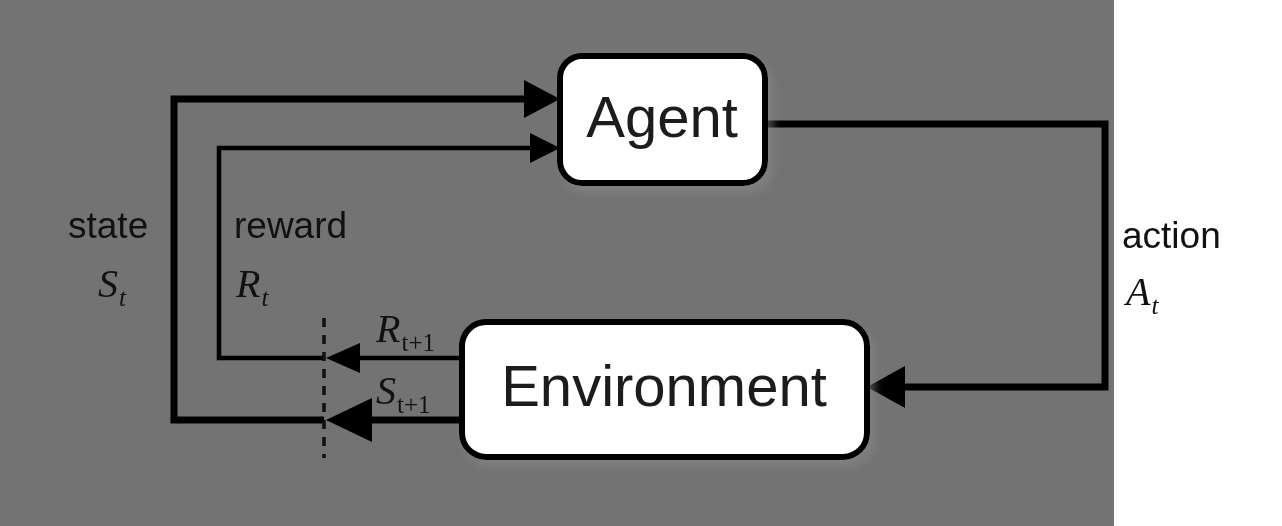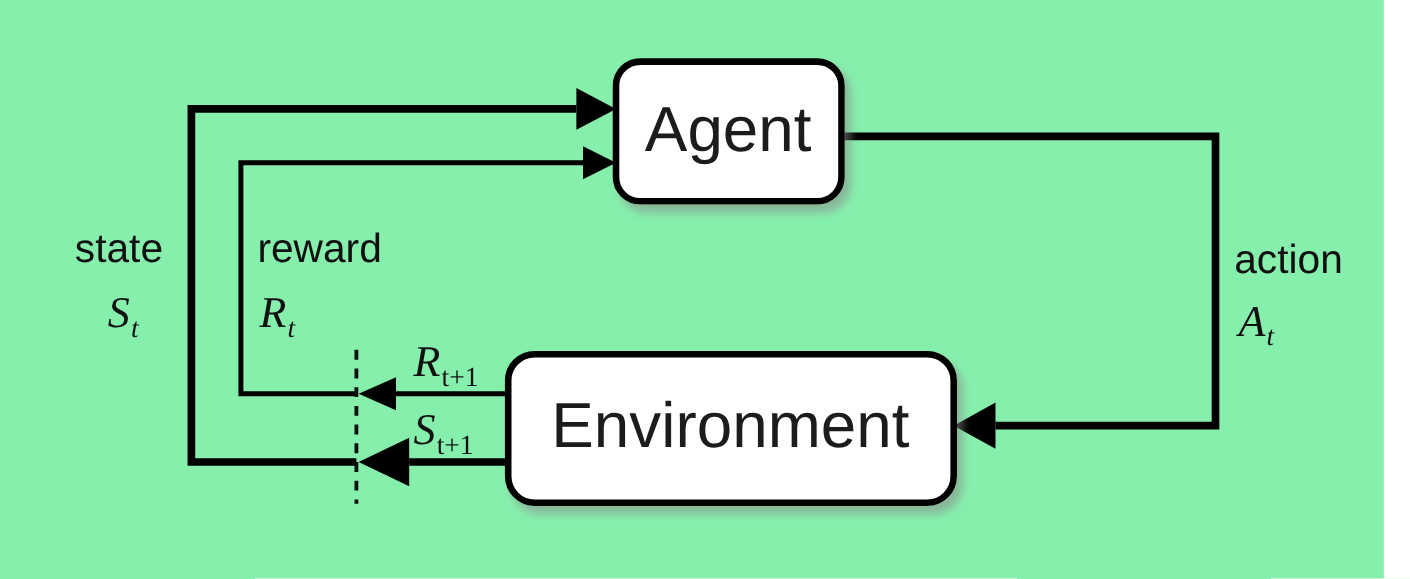--- a/index.html
+++ b/index.html
@@ -9,23 +9,23 @@
     background: #ffffff;
   }
   body {
     width: 1282px;
     height: 526px;
     overflow: hidden;
     font-family: "Liberation Sans", sans-serif;
   }
   #diagram-root {
     position: relative;
-    width: 1258px;
+    width: 1114px;
     height: 526px;
-    background: #86efac;
+    background: #737373;
   }
   svg#rl-diagram {
     display: block;
     width: 1282px;
     height: 526px;
   }
   .box-fill {
     fill: #ffffff;
     stroke: #000000;
   }

